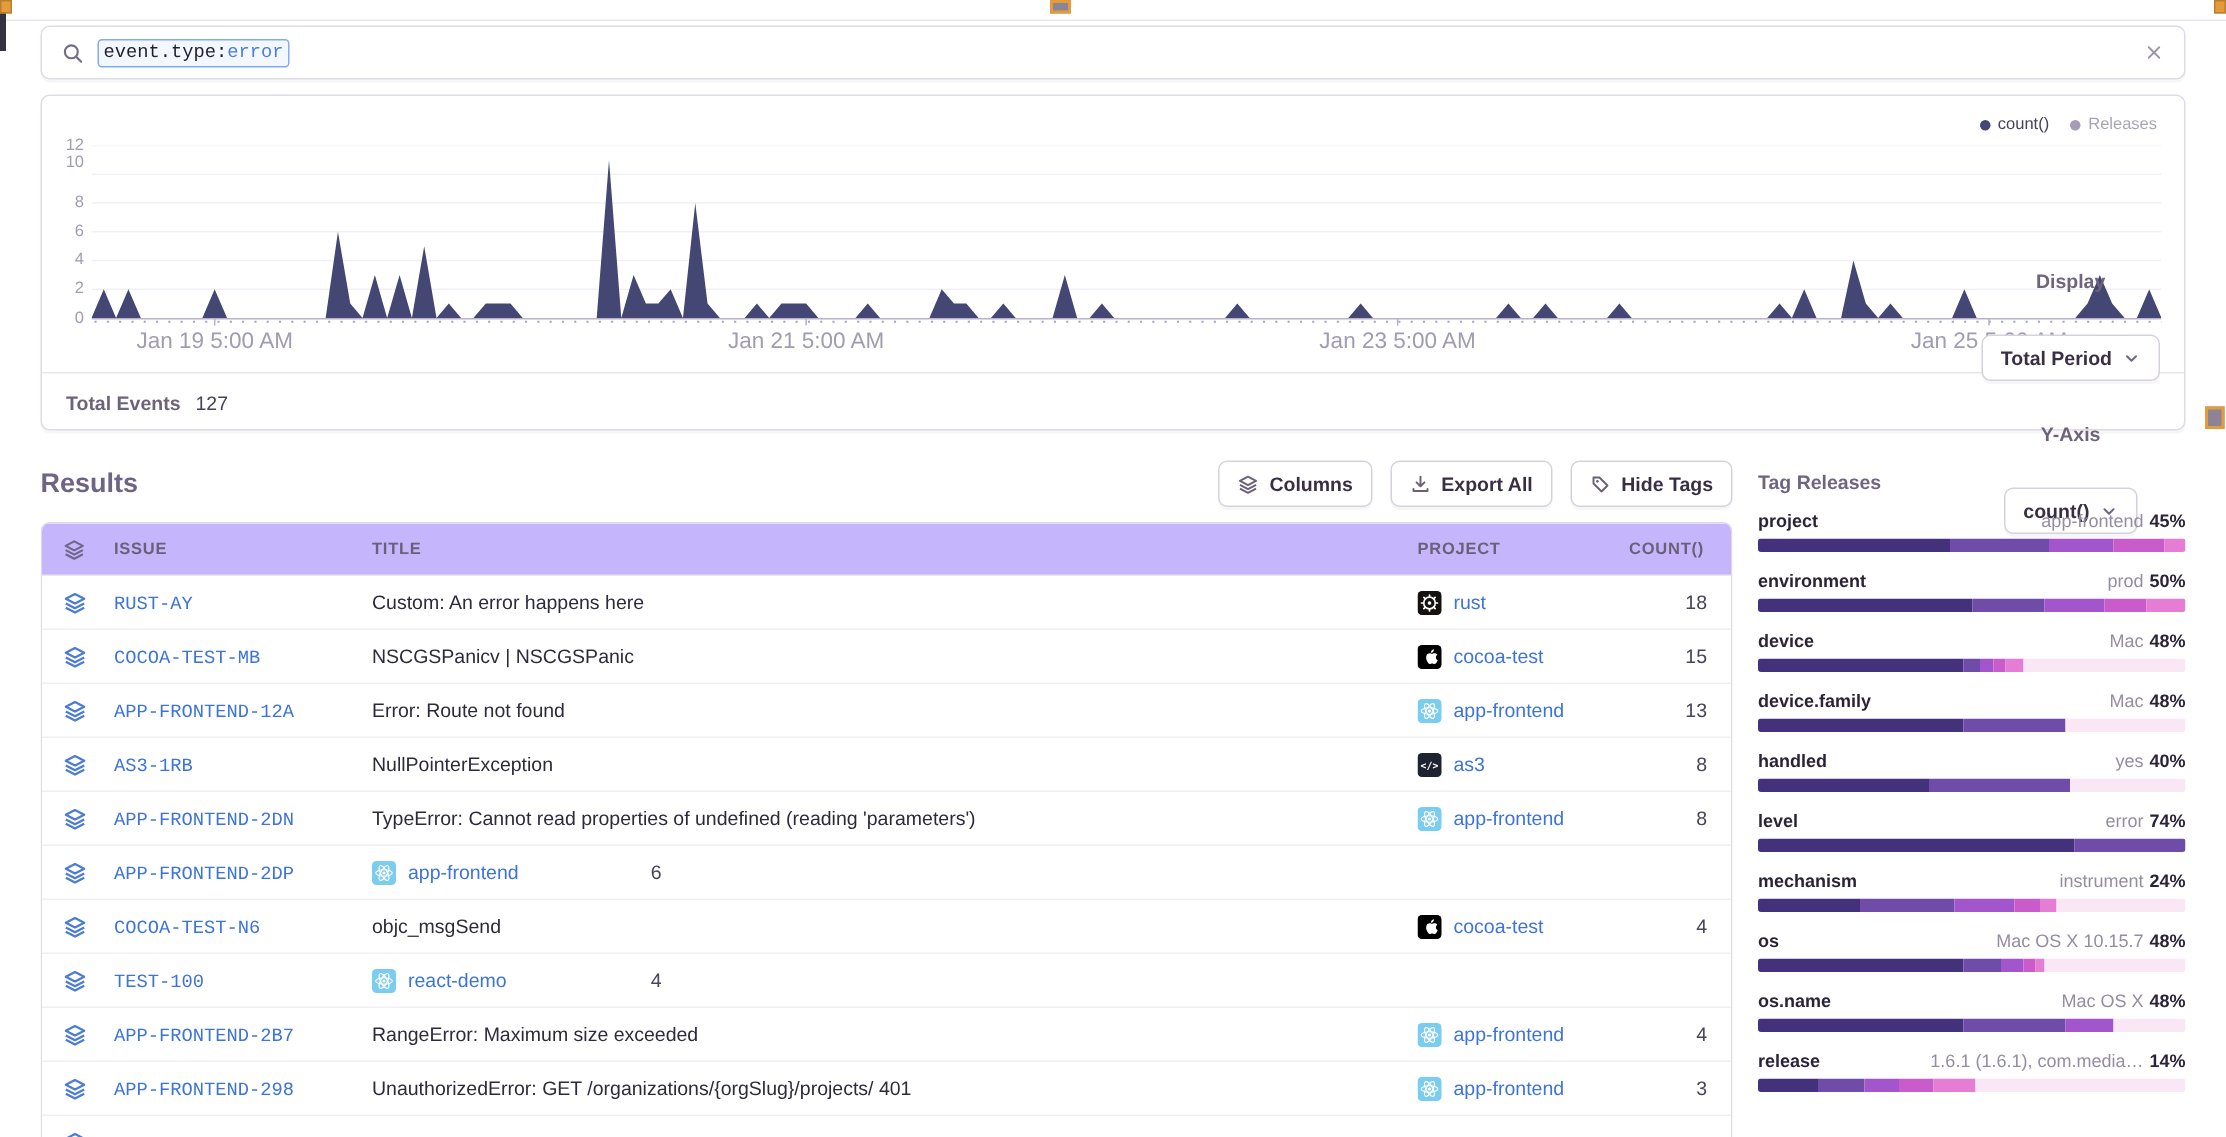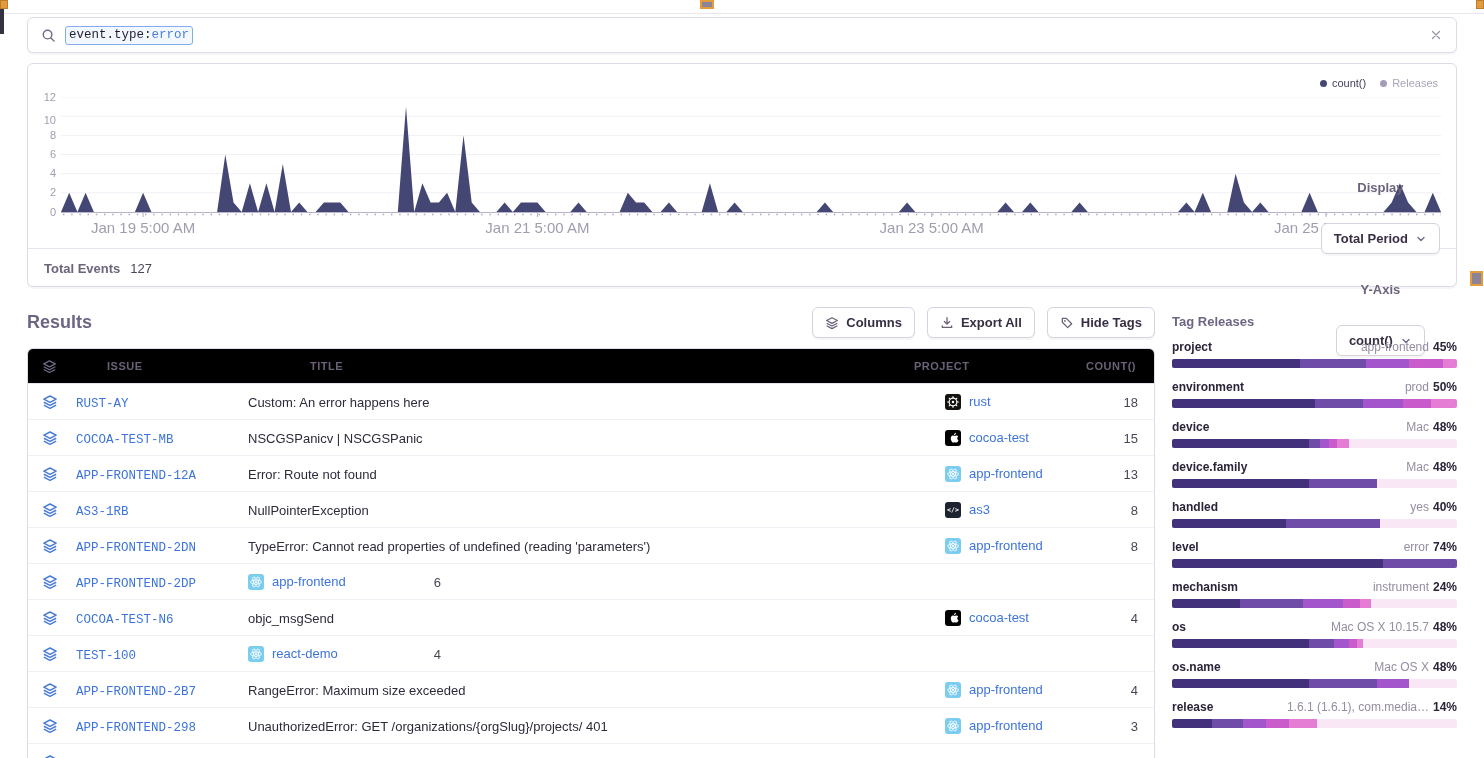--- a/index.html
+++ b/index.html
@@ -60,21 +60,21 @@
   .btn .chev { color:#6f6787; display:flex; }
   .btn .bicon { color:#6a6177; display:flex; }
 
   
   #results-bar { position:absolute; left:27px; top:307px; width:1128px; display:flex; align-items:center; justify-content:space-between; }
   .results-title { font-size:18px; font-weight:700; color:#6e6584; }
   .toolbar { display:flex; gap:12px; }
 
   
   #table-panel { left:27px; top:348px; width:1128px; height:410px; overflow:hidden; border-radius:6px 6px 0 0; border-bottom:none; }
-  .thead { height:35px; background:#000000; border-bottom:1px solid #e9e5ee; display:flex; align-items:center;gap:31px; }
+  .thead { height:35px; background:#c4b5fd; border-bottom:1px solid #e9e5ee; display:flex; align-items:center; }
   .trow { height:36px; border-bottom:1px solid #f1eef5; display:flex; align-items:center; background:#fff; }
   .c-icon { width:48px; padding-left:14px; display:flex; align-items:center; flex:none; }
   .c-issue { width:172px; flex:none; overflow:hidden; white-space:nowrap; }
   .c-title { flex:1; overflow:hidden; white-space:nowrap; }
   .c-project { width:153px; flex:none; display:flex; align-items:center; gap:8px; overflow:hidden; white-space:nowrap; }
   .c-count { width:56px; flex:none; text-align:right; padding-right:16px; }
   .th { font-size:11px; font-weight:700; color:#6a6177; letter-spacing:0.5px; }
   .th-count { display:inline-flex; align-items:center; gap:2px; justify-content:flex-end; width:100%; padding-right:16px; cursor:pointer; }
   .head-stack { color:#6f6787; display:flex; }
   .row-stack { color:#4a7bd6; display:flex; }
@@ -133,21 +133,21 @@
       <span class="legend-dot" style="background: rgb(164, 156, 184);"></span>
       <span class="legend-rel">Releases</span>
     </span>
   </div>
   <div id="yticks">
       <div class="ylabel" style="left: 2px; top: 140.5px;">0</div>
       <div class="ylabel" style="left: 2px; top: 121.334px;">2</div>
       <div class="ylabel" style="left: 2px; top: 102.168px;">4</div>
       <div class="ylabel" style="left: 2px; top: 83.002px;">6</div>
       <div class="ylabel" style="left: 2px; top: 63.836px;">8</div>
-      <div class="ylabel" style="left: 2px; top: 49px; text-align: right;">10</div>
+      <div class="ylabel" style="left: 2px; top: 37px; text-align: right;">10</div>
       <div class="ylabel" style="left: 2px; top: 25.504px;">12</div>
     </div>
   <svg id="plot-svg" width="1380" height="122">
       <line x1="0" x2="1380" y1="95.834" y2="95.834" stroke="#f1eff5"></line>
       <line x1="0" x2="1380" y1="76.668" y2="76.668" stroke="#f1eff5"></line>
       <line x1="0" x2="1380" y1="57.501999999999995" y2="57.501999999999995" stroke="#f1eff5"></line>
       <line x1="0" x2="1380" y1="38.336" y2="38.336" stroke="#f1eff5"></line>
       <line x1="0" x2="1380" y1="19.17" y2="19.17" stroke="#f1eff5"></line>
       <line x1="0" x2="1380" y1="0.003999999999990678" y2="0.003999999999990678" stroke="#f1eff5"></line>
       <path d="M0,115L0.0,115.0L8.2,95.8L16.4,115.0L24.6,95.8L32.9,115.0L41.1,115.0L49.3,115.0L57.5,115.0L65.7,115.0L73.9,115.0L82.1,95.8L90.4,115.0L98.6,115.0L106.8,115.0L115.0,115.0L123.2,115.0L131.4,115.0L139.6,115.0L147.9,115.0L156.1,115.0L164.3,57.5L172.5,105.4L180.7,115.0L188.9,86.3L197.1,115.0L205.4,86.3L213.6,115.0L221.8,67.1L230.0,115.0L238.2,105.4L246.4,115.0L254.6,115.0L262.9,105.4L271.1,105.4L279.3,105.4L287.5,115.0L295.7,115.0L303.9,115.0L312.1,115.0L320.4,115.0L328.6,115.0L336.8,115.0L345.0,9.6L353.2,115.0L361.4,86.3L369.6,105.4L377.9,105.4L386.1,95.8L394.3,115.0L402.5,38.3L410.7,105.4L418.9,115.0L427.1,115.0L435.4,115.0L443.6,105.4L451.8,115.0L460.0,105.4L468.2,105.4L476.4,105.4L484.6,115.0L492.9,115.0L501.1,115.0L509.3,115.0L517.5,105.4L525.7,115.0L533.9,115.0L542.1,115.0L550.4,115.0L558.6,115.0L566.8,95.8L575.0,105.4L583.2,105.4L591.4,115.0L599.6,115.0L607.9,105.4L616.1,115.0L624.3,115.0L632.5,115.0L640.7,115.0L648.9,86.3L657.1,115.0L665.4,115.0L673.6,105.4L681.8,115.0L690.0,115.0L698.2,115.0L706.4,115.0L714.6,115.0L722.9,115.0L731.1,115.0L739.3,115.0L747.5,115.0L755.7,115.0L763.9,105.4L772.1,115.0L780.4,115.0L788.6,115.0L796.8,115.0L805.0,115.0L813.2,115.0L821.4,115.0L829.6,115.0L837.9,115.0L846.1,105.4L854.3,115.0L862.5,115.0L870.7,115.0L878.9,115.0L887.1,115.0L895.4,115.0L903.6,115.0L911.8,115.0L920.0,115.0L928.2,115.0L936.4,115.0L944.6,105.4L952.9,115.0L961.1,115.0L969.3,105.4L977.5,115.0L985.7,115.0L993.9,115.0L1002.1,115.0L1010.4,115.0L1018.6,105.4L1026.8,115.0L1035.0,115.0L1043.2,115.0L1051.4,115.0L1059.6,115.0L1067.9,115.0L1076.1,115.0L1084.3,115.0L1092.5,115.0L1100.7,115.0L1108.9,115.0L1117.1,115.0L1125.4,105.4L1133.6,115.0L1141.8,95.8L1150.0,115.0L1158.2,115.0L1166.4,115.0L1174.6,76.7L1182.9,105.4L1191.1,115.0L1199.3,105.4L1207.5,115.0L1215.7,115.0L1223.9,115.0L1232.1,115.0L1240.4,115.0L1248.6,95.8L1256.8,115.0L1265.0,115.0L1273.2,115.0L1281.4,115.0L1289.6,115.0L1297.9,115.0L1306.1,115.0L1314.3,115.0L1322.5,115.0L1330.7,105.4L1338.9,86.3L1347.1,105.4L1355.4,115.0L1363.6,115.0L1371.8,95.8L1380.0,115.0L1380,115Z" fill="#444674"></path>

